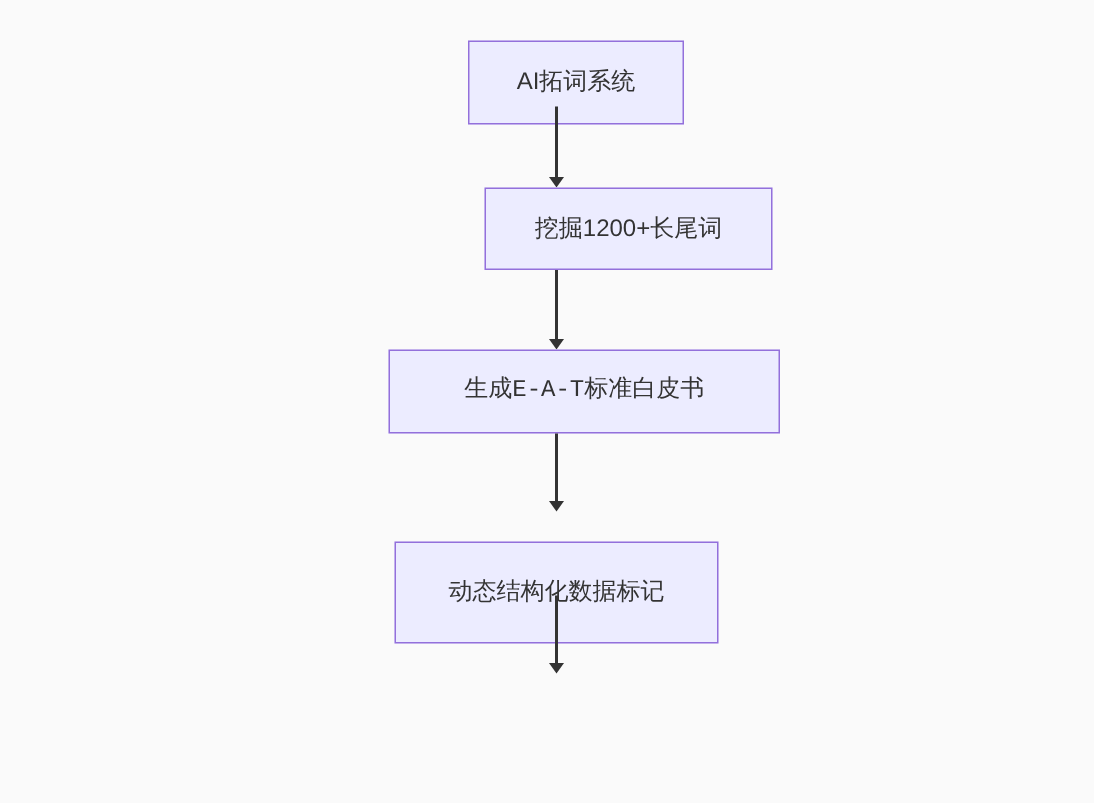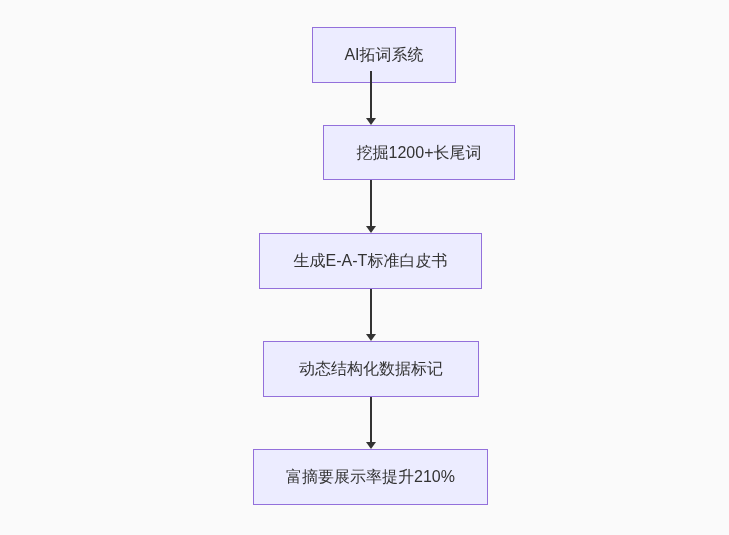--- a/index.html
+++ b/index.html
@@ -23,22 +23,22 @@
     font-size: 16px;
     display: flex;
     align-items: center;
     justify-content: center;
     text-align: center;
     line-height: 1.2;
     white-space: nowrap;
   }
   .n1 { left: 299px; top: 27px;  width: 144px; height: 56px; margin-left: 13px; }
   .n2 { left: 275px; top: 125px; width: 192px; height: 55px; margin-left: 48px; }
-  .n3 { left: 259px; top: 233px; width: 223px; height: 56px; }
-  .n4 { left: 263px; top: 341px; width: 216px; height: 56px; text-align: center; }
+  .n3 { left: 259px; top: 233px; width: 261px; height: 56px; font-family: Liberation Mono, monospace; }
+  .n4 { left: 263px; top: 361px; width: 216px; height: 68px; text-align: center; }
   .n5 { left: 253px; top: 449px; width: 235px; height: 56px; }
 
   .arrow {
     position: absolute;
     left: 365px;
     width: 12px;
   }
   .a1 { top: 71px;  height: 54px; }
   .a2 { top: 180px; height: 53px; }
   .a3 { top: 289px; height: 52px; }
@@ -97,17 +97,14 @@
 
   <div class="node n4">
     <span>动态结构化数据标记</span>
   </div>
 
   <div class="arrow a4">
     <div class="arrow-line"></div>
     <div class="arrow-head"></div>
   </div>
 
-  <div class="node n5">
-    <span>富摘要展示率提升210%</span>
-  </div>
 
 </div>
 
 </body></html>

